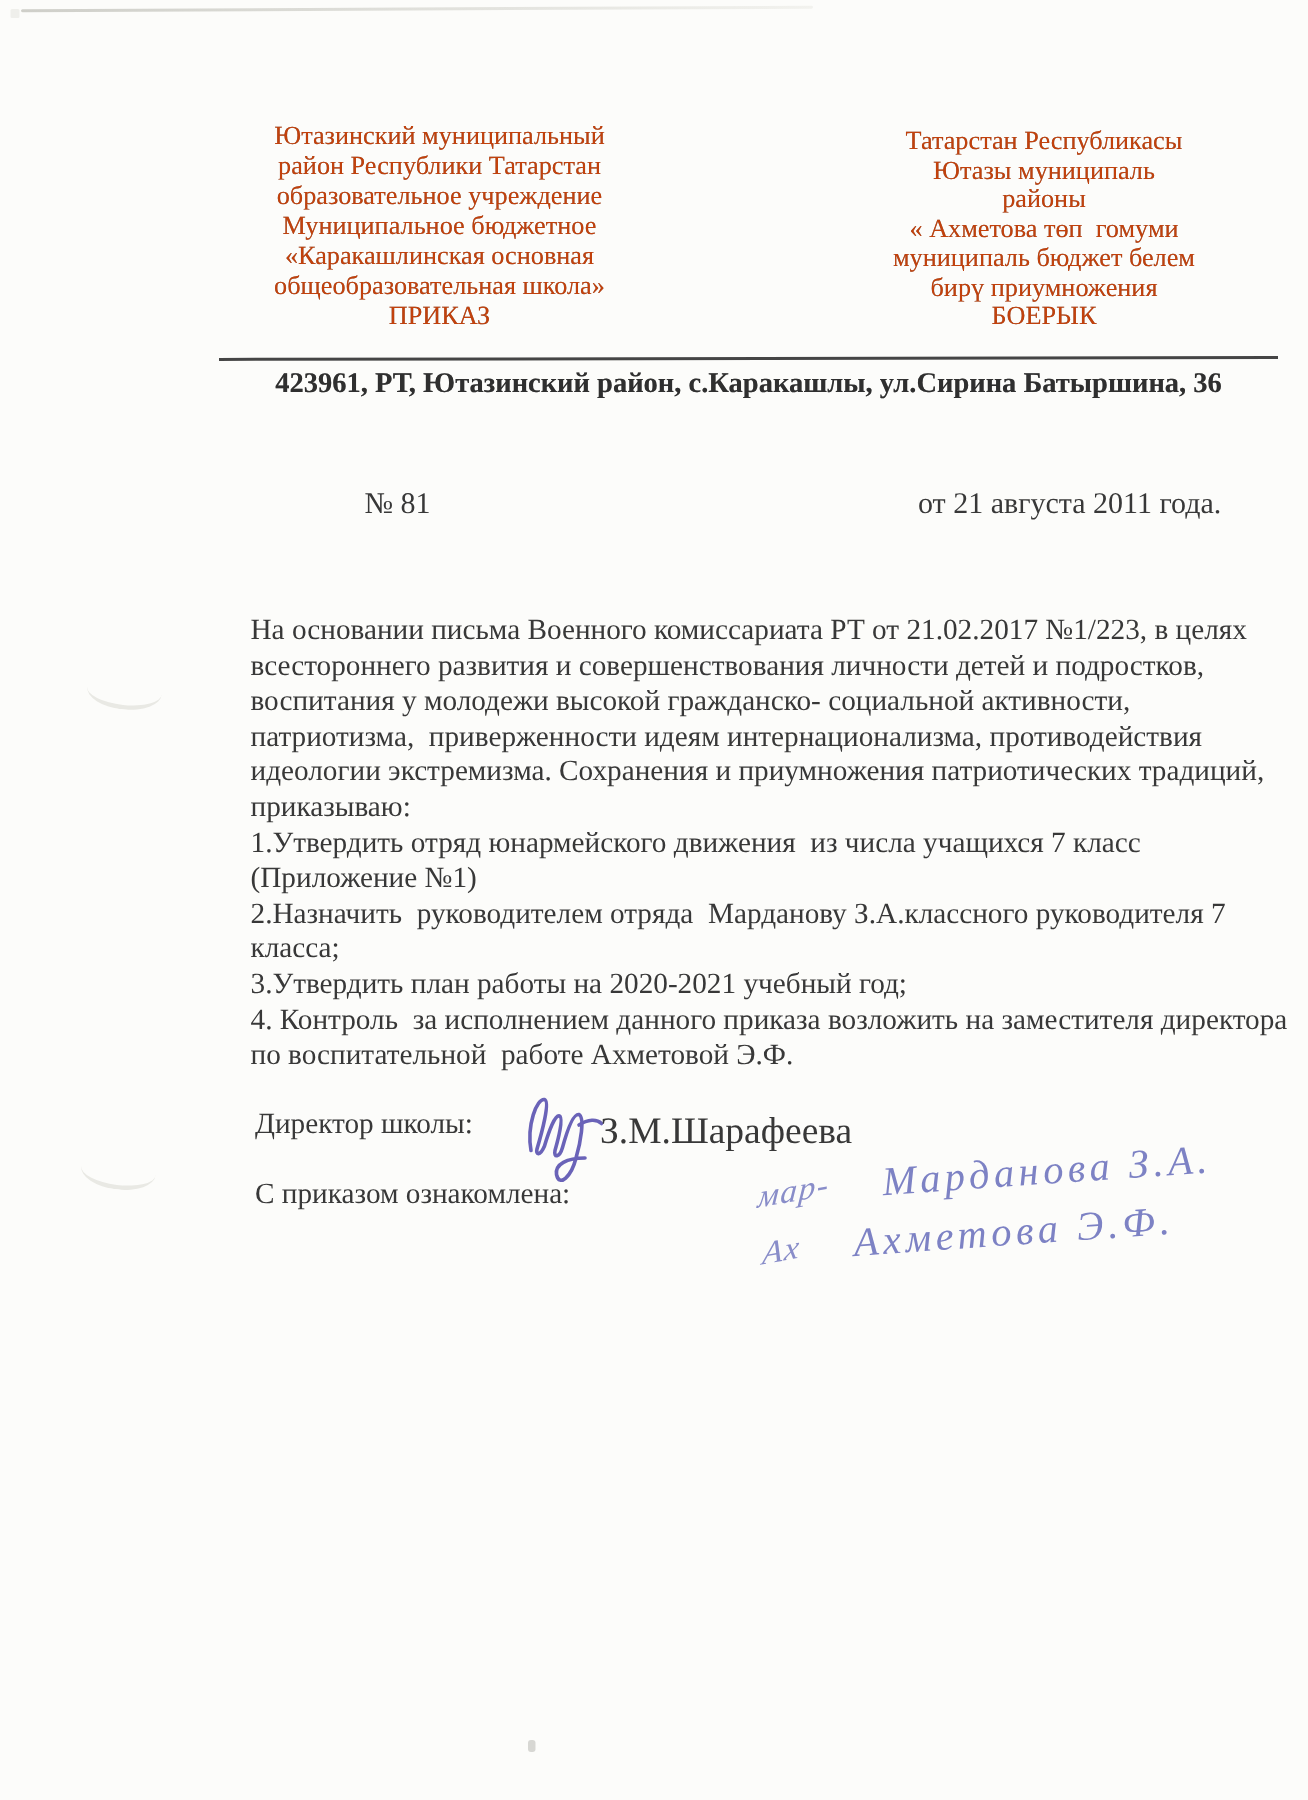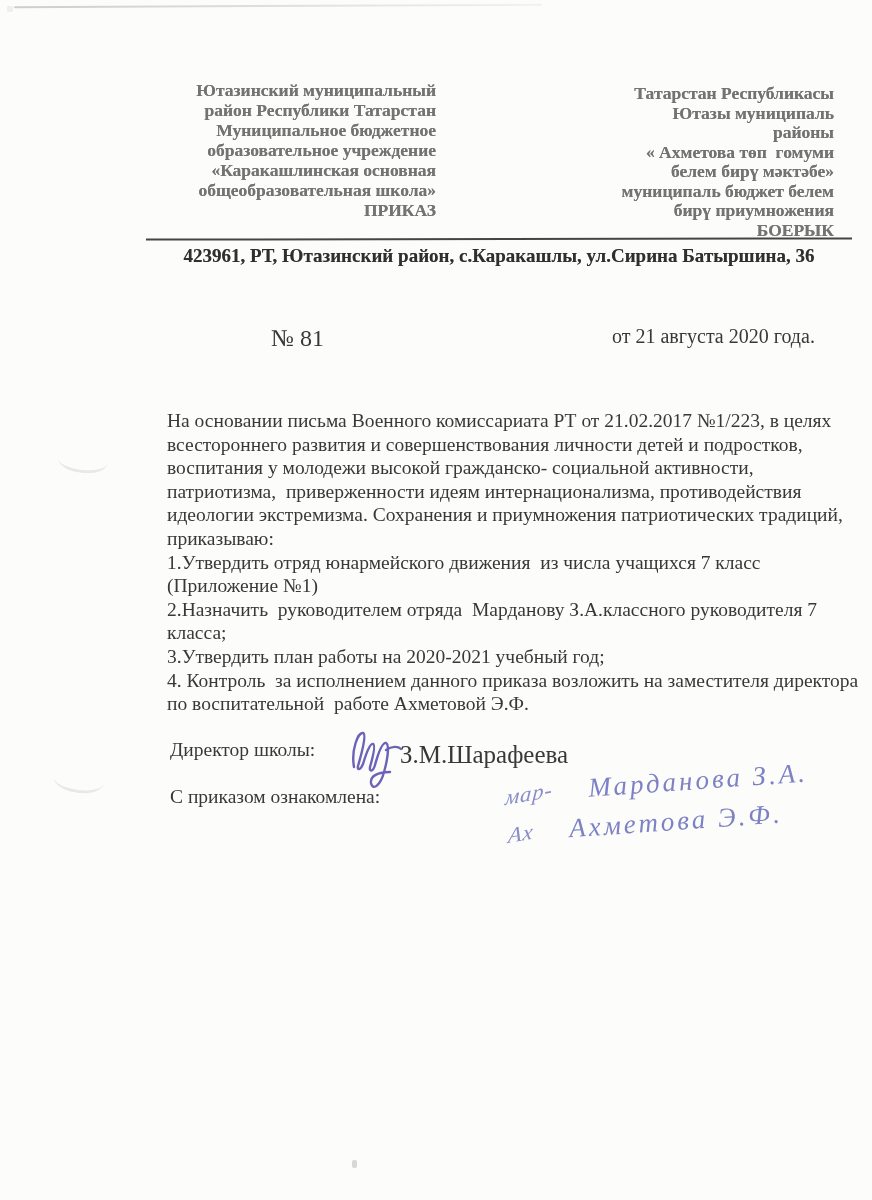--- a/index.html
+++ b/index.html
@@ -22,40 +22,40 @@
     border-bottom:3px solid #e9e9e4;border-radius:50%;
   }
   .scan-arc.a1{left:58px;top:448px;transform:rotate(6deg);}
   .scan-arc.a2{left:54px;top:768px;transform:rotate(7deg);}
   .scan-speck{position:absolute;left:352px;top:1160px;width:5px;height:8px;background:#d7d7d3;border-radius:2px;}
   .corner-dot{position:absolute;left:7px;top:6px;width:6px;height:6px;background:#efefeb;border-radius:1px;}
 
   
   .hdr{
     position:absolute;top:80px;
-    font-weight:bold;text-align:right;
-    font-size:17.5px;line-height:20px;color:#737373;
+    font-weight:normal;text-align:center;
+    font-size:17.5px;line-height:20px;color:#c2410c;
     text-shadow:0 0 0.4px rgba(50,50,50,.55);
   }
   .hdr-left{left:150px;width:286px;}
   .hdr-right{left:558px;width:276px;top:84px;line-height:19.5px;}
   .hdr div{white-space:pre-wrap;}
 
   .rule{
     position:absolute;left:146px;top:238px;width:706px;height:2px;
     background:#454545;transform:rotate(-0.1deg);
   }
   .address{
     position:absolute;left:146px;top:245px;width:706px;
     text-align:center;font-weight:bold;font-size:19px;color:#2f2f2f;
     text-shadow:0 0 0.4px rgba(50,50,50,.5);
   }
 
   
-  .order-number{position:absolute;left:243px;top:325px;font-size:24px;margin-left:28px;}
+  .order-number{position:absolute;left:243px;top:325px;font-size:20px;}
   .order-date{position:absolute;left:612px;top:325px;font-size:20px;}
 
   .subject{position:absolute;left:167px;top:367px;font-size:19.5px;white-space:pre-wrap;}
 
   .body-text{
     position:absolute;left:167px;top:409px;width:696px;
     font-size:19.5px;line-height:23.6px;
   }
   .body-text div{white-space:pre-wrap;}
 
@@ -82,43 +82,42 @@
 <body>
 
 <div class="page">
 
   <div class="scan-line-top"></div>
   <div class="corner-dot"></div>
 
   <div class="hdr hdr-left">
     <div>Ютазинский муниципальный</div>
     <div>район Республики Татарстан</div>
+    <div>образовательное учреждение</div>
     <div>Муниципальное бюджетное</div>
-    <div>образовательное учреждение</div>
     <div>«Каракашлинская основная</div>
     <div>общеобразовательная школа»</div>
     <div>ПРИКАЗ</div>
   </div>
 
   <div class="hdr hdr-right">
     <div>Татарстан Республикасы</div>
     <div>Ютазы муниципаль</div>
     <div>районы</div>
     <div>« Ахметова төп  гомуми</div>
-    <div>белем бирү мәктәбе»</div>
     <div>муниципаль бюджет белем</div>
     <div>бирү приумножения</div>
     <div>БОЕРЫК</div>
   </div>
 
   <div class="rule"></div>
   <div class="address">423961, РТ, Ютазинский район, с.Каракашлы, ул.Сирина Батыршина, 36</div>
 
   <div class="order-number">№ 81</div>
-  <div class="order-date">от 21 августа 2020 года.</div>
+  <div class="order-date">от 21 августа 2011 года.</div>
 
 
   <div class="body-text">
     <div>На основании письма Военного комиссариата РТ от 21.02.2017 №1/223, в целях всестороннего развития и совершенствования личности детей и подростков, воспитания у молодежи высокой гражданско- социальной активности, патриотизма,  приверженности идеям интернационализма, противодействия идеологии экстремизма. Сохранения и приумножения патриотических традиций, приказываю:</div>
     <div>1.Утвердить отряд юнармейского движения  из числа учащихся 7 класс (Приложение №1)</div>
     <div>2.Назначить  руководителем отряда  Марданову З.А.классного руководителя 7 класса;</div>
     <div>3.Утвердить план работы на 2020-2021 учебный год;</div>
     <div>4. Контроль  за исполнением данного приказа возложить на заместителя директора по воспитательной  работе Ахметовой Э.Ф.</div>
   </div>
 

